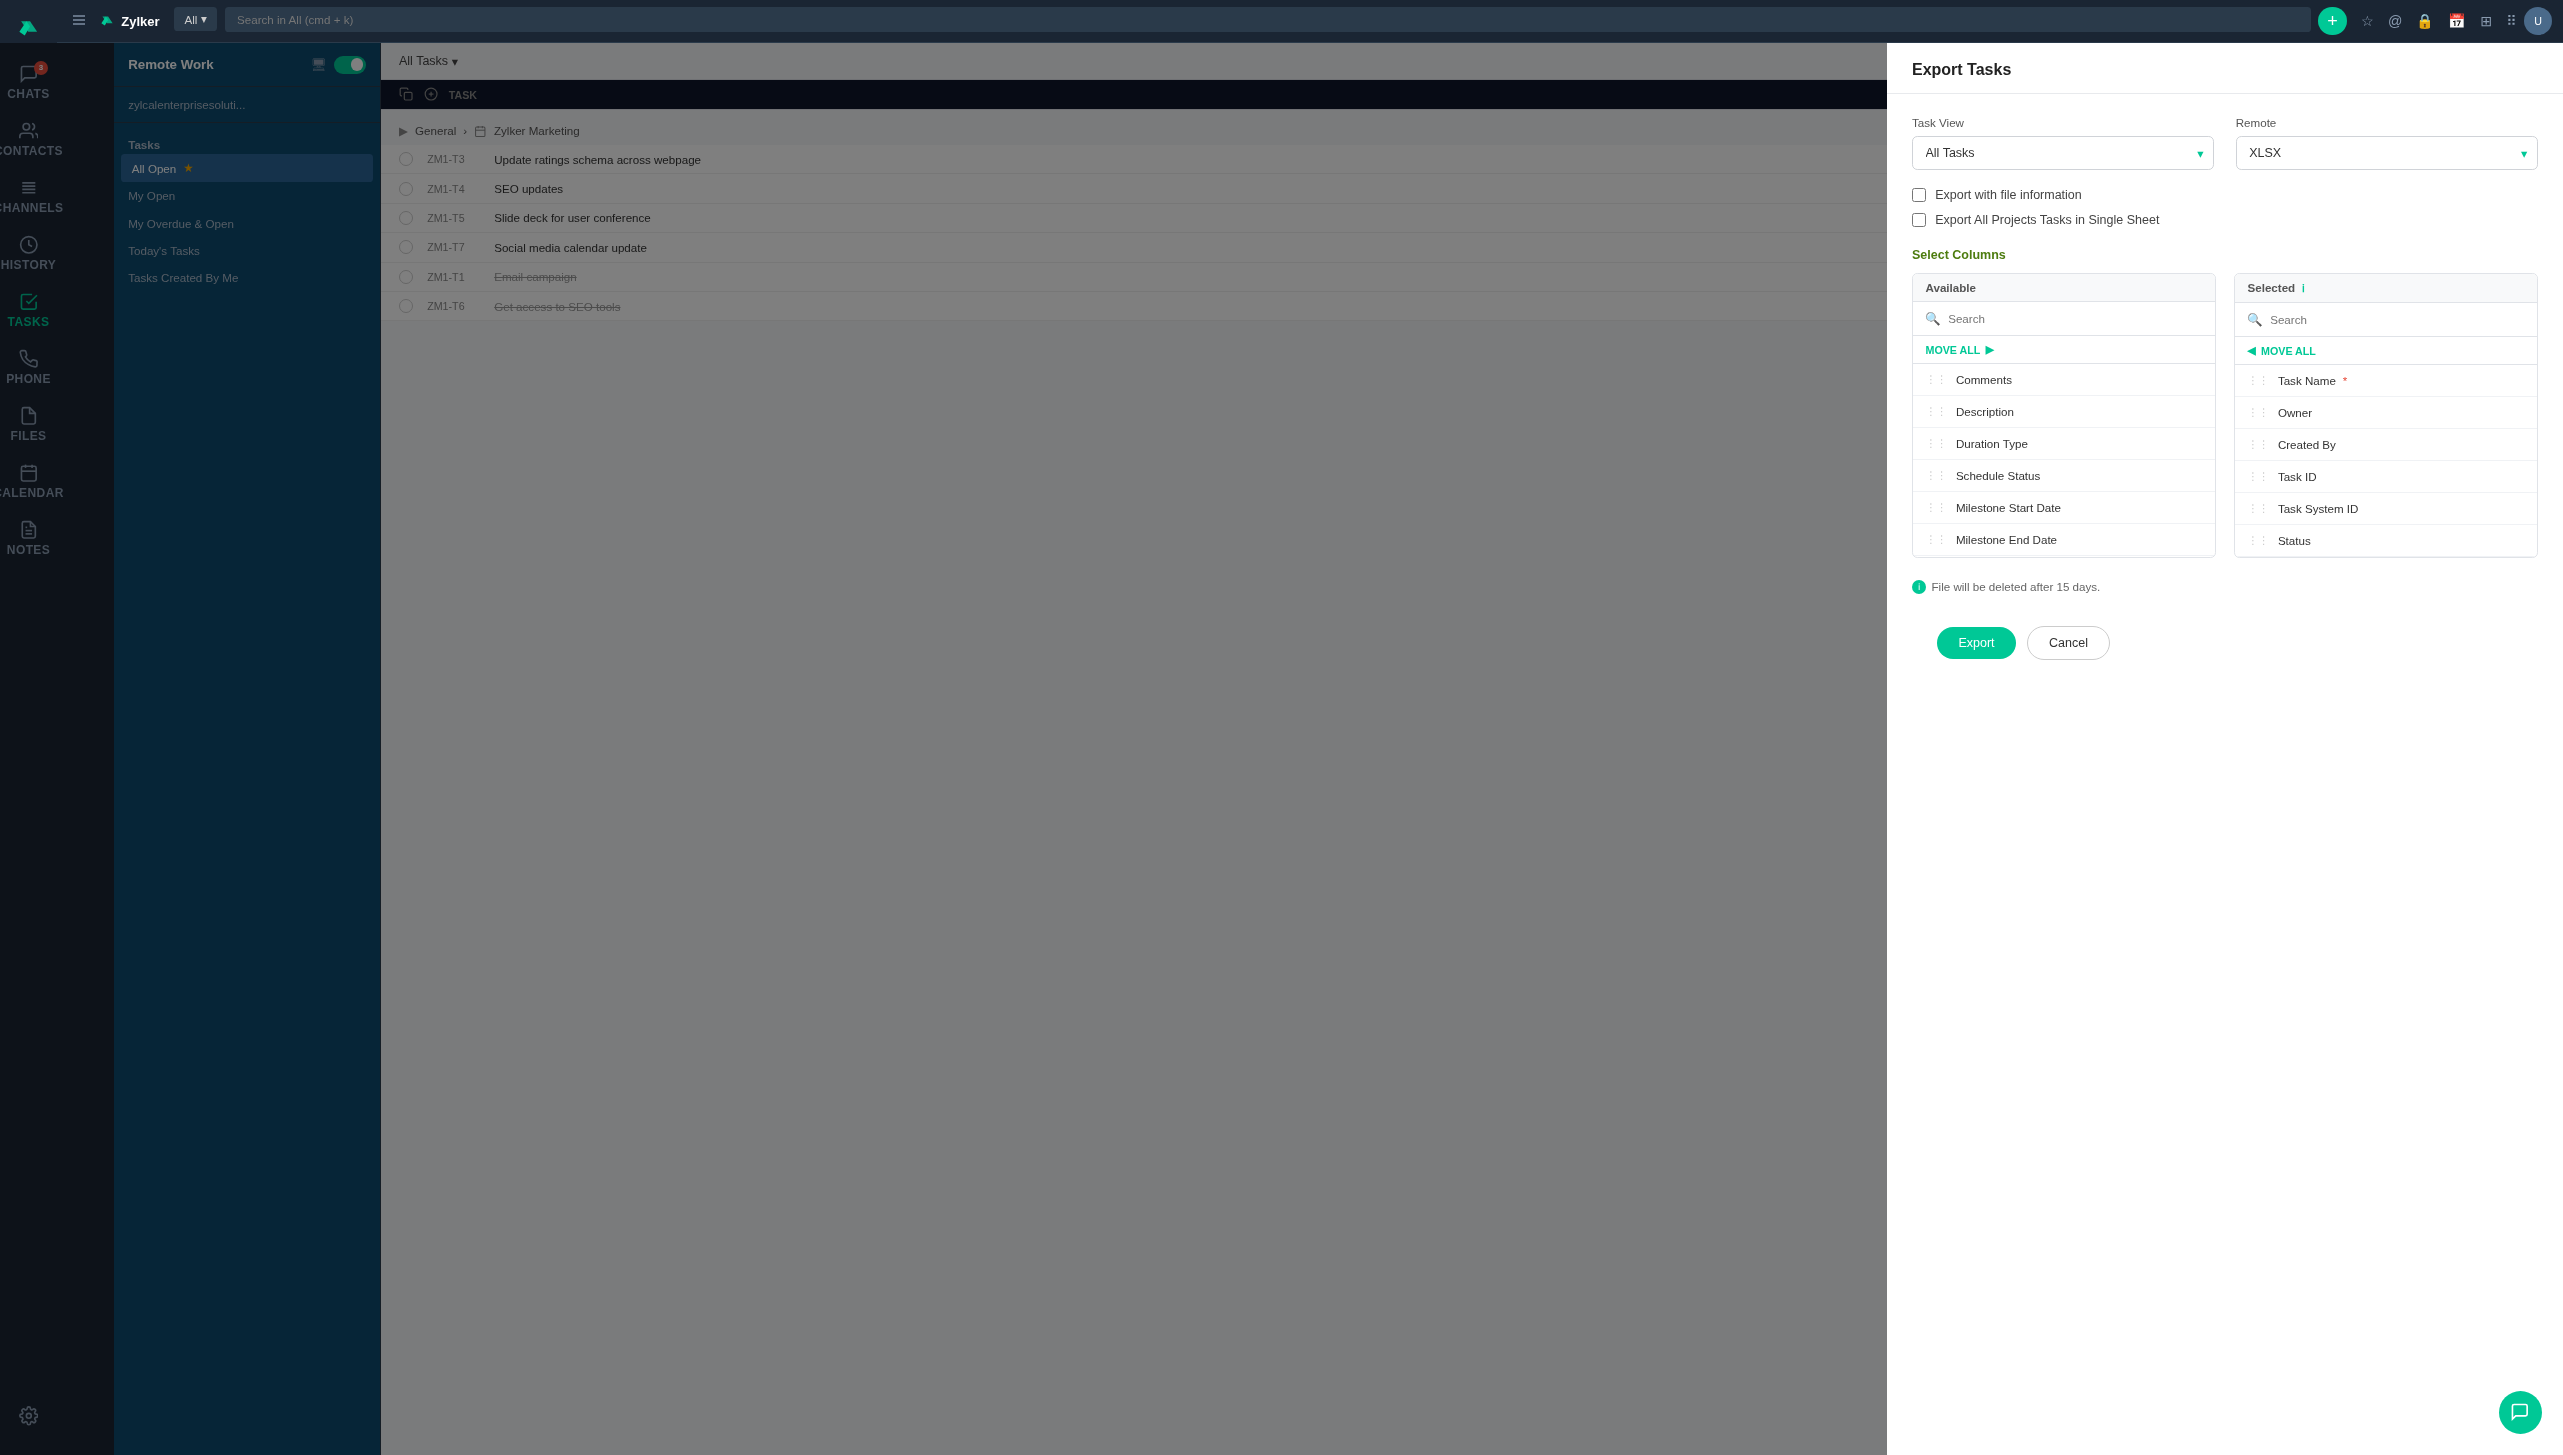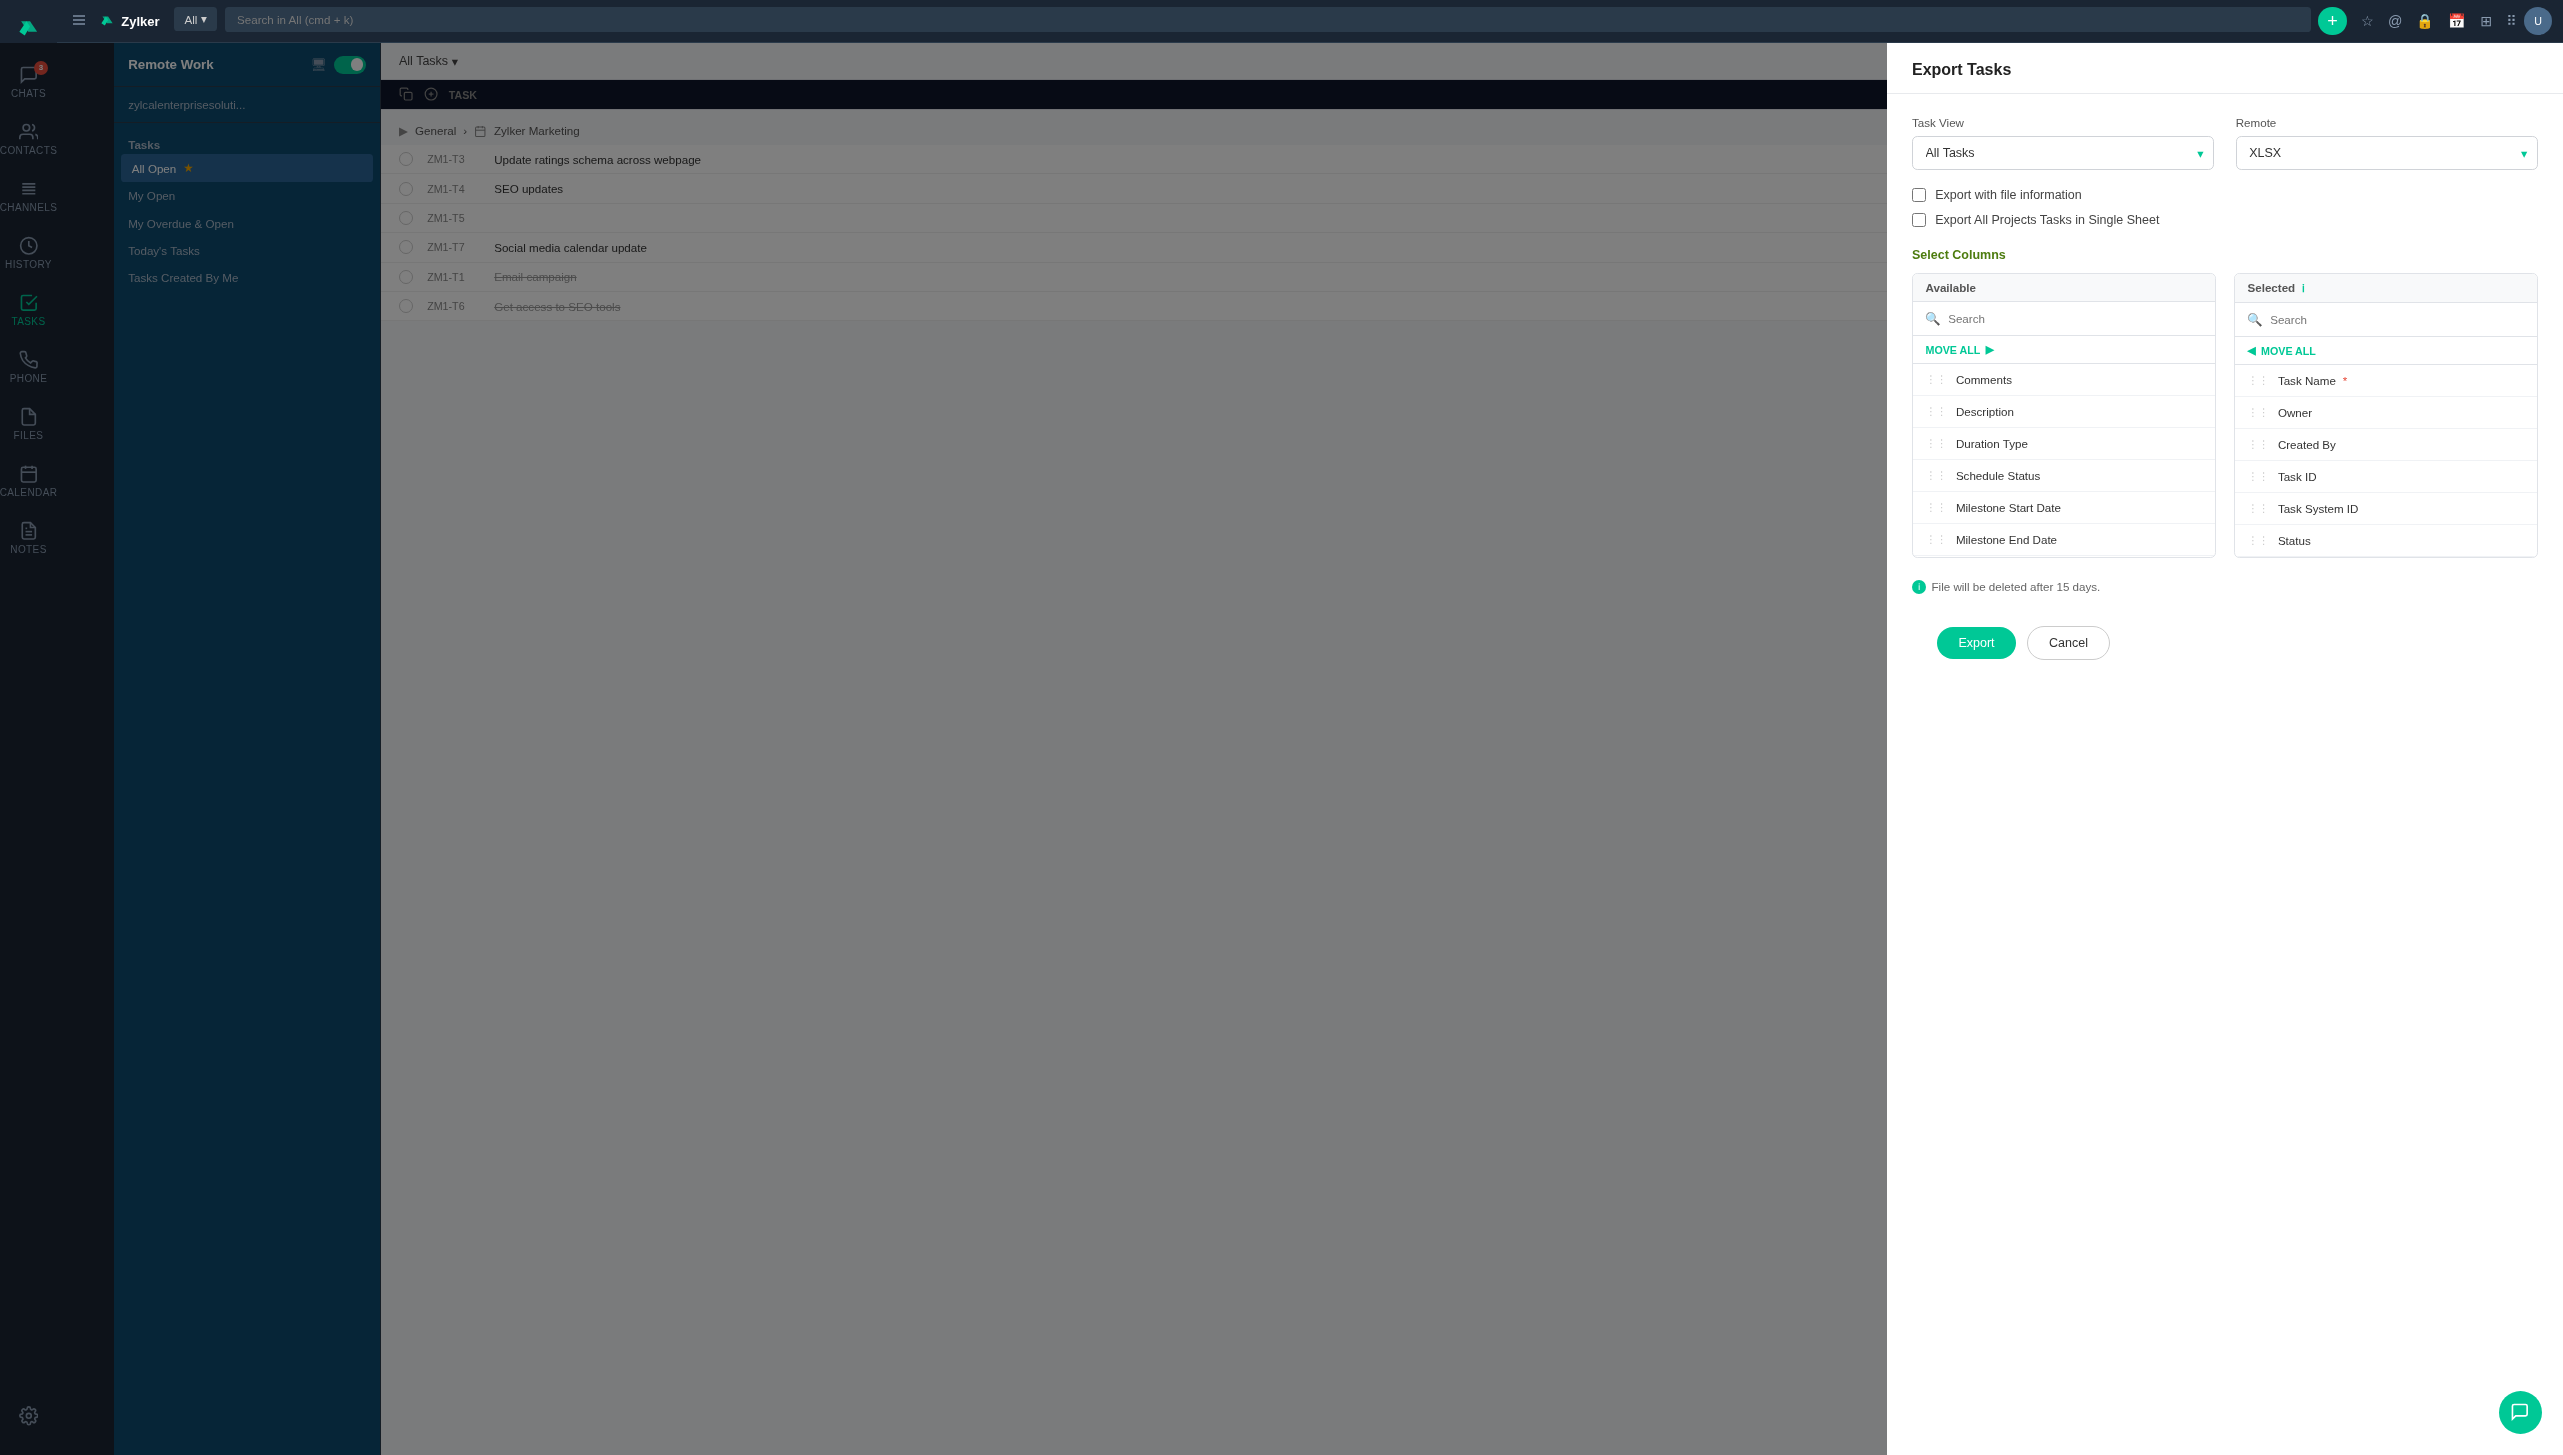--- a/index.html
+++ b/index.html
@@ -34,24 +34,24 @@
       justify-content: center;
       gap: 3.6px;
       cursor: pointer;
       color: #8a9bb0;
       position: relative;
     }
     .sidebar-icon-item.active {
       color: #00c896;
     }
     .sidebar-icon-item .icon-label {
-      font-size: 10px;
+      font-size: 12px;
       text-transform: uppercase;
       letter-spacing: 0.4px;
-      font-weight: 400;
+      font-weight: 700;
     }
     .sidebar-icon-item .badge {
       position: absolute;
       top: 7.1px;
       right: 9px;
       background: #e74c3c;
       color: white;
       border-radius: 50%;
       width: 14.2px;
       height: 14.2px;
@@ -788,20 +788,21 @@
         <span class="task-name">Update ratings schema across webpage</span>
       </div>
       <div class="task-row">
         <div class="task-checkbox"></div>
         <span class="task-id">ZM1-T4</span>
         <span class="task-name">SEO updates</span>
       </div>
       <div class="task-row">
         <div class="task-checkbox"></div>
         <span class="task-id">ZM1-T5</span>
+        <span class="task-name">Slide deck for user conference</span>
       </div>
       <div class="task-row">
         <div class="task-checkbox"></div>
         <span class="task-id">ZM1-T7</span>
         <span class="task-name">Social media calendar update</span>
       </div>
       <div class="task-row">
         <div class="task-checkbox"></div>
         <span class="task-id">ZM1-T1</span>
         <span class="task-name strikethrough">Email campaign</span>

